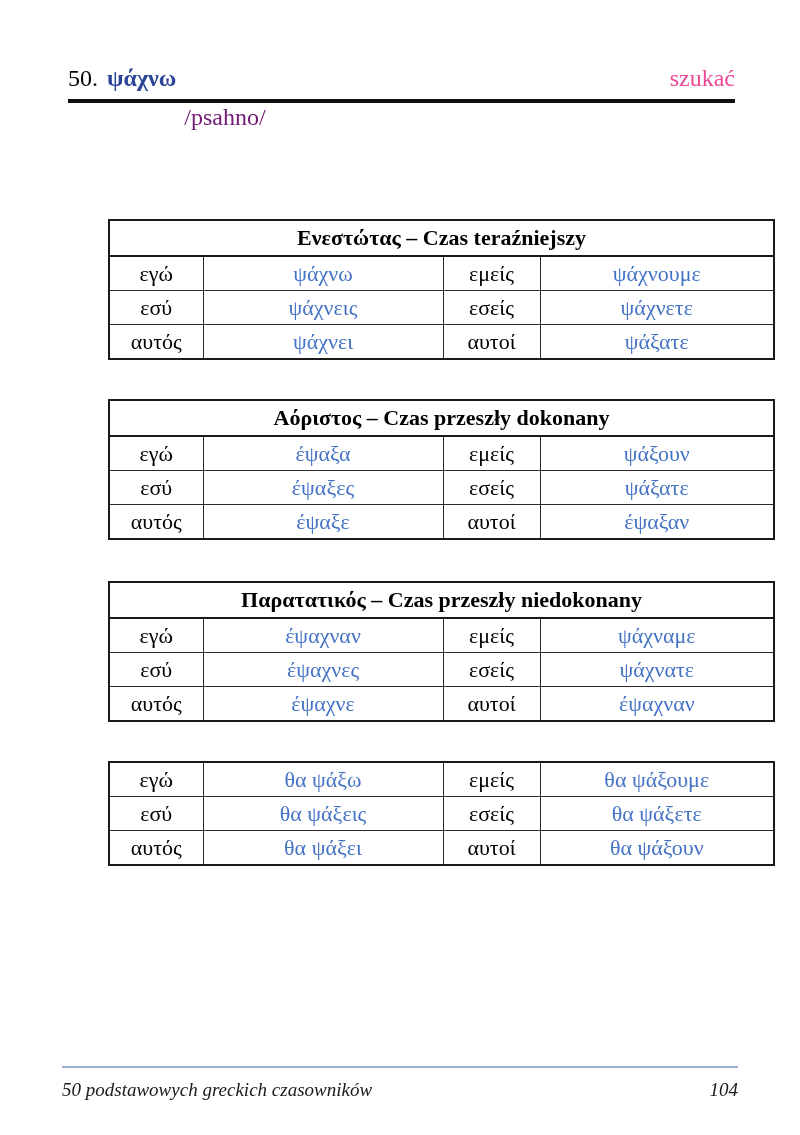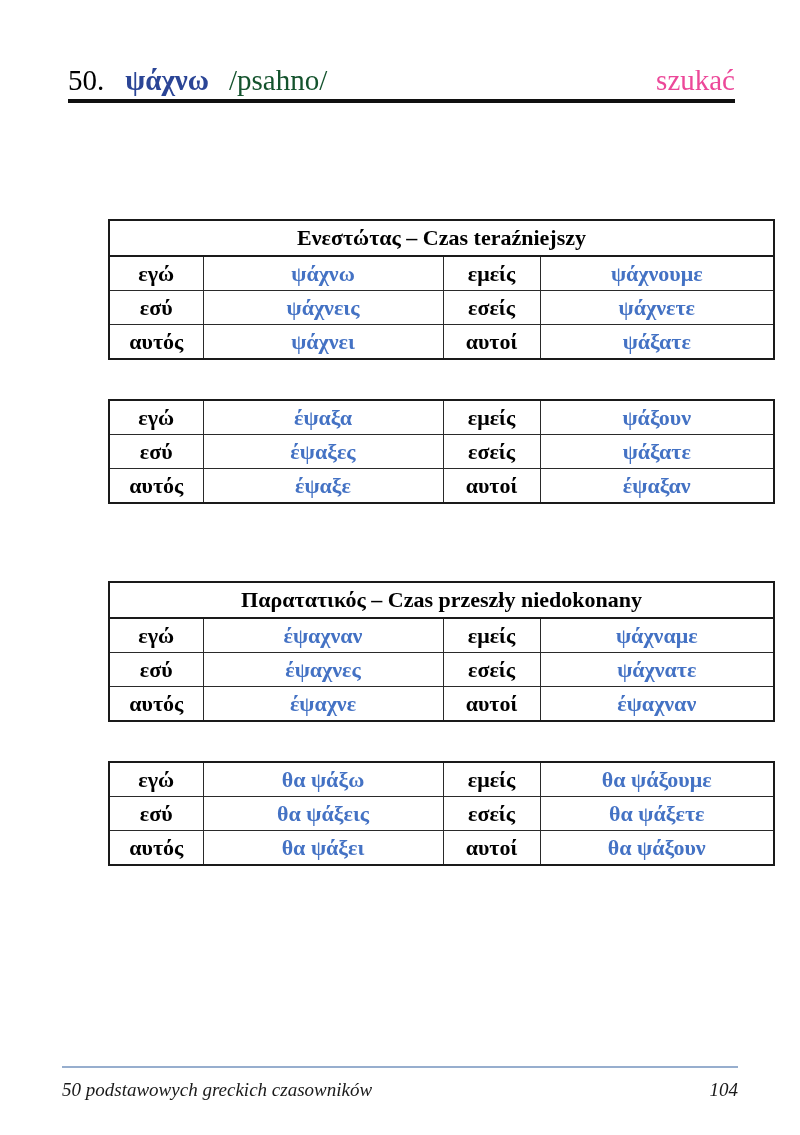--- a/index.html
+++ b/index.html
@@ -18,33 +18,33 @@
     position: absolute;
     left: 68px;
     top: 66px;
     width: 667px;
     height: 37px;
     border-bottom: 4px solid #101010;
     display: flex;
     align-items: flex-start;
     padding-bottom: 5px;
     box-sizing: border-box;
-    font-size: 29px;
+    font-size: 24px;
     line-height: 1;
-    gap: 12px;
   }
   .header .lesson-number { color: #000000; }
   .header .headword {
     color: #2B4596;
     font-weight: bold;
     margin-left: 9px;
   }
   .header .translit {
-    color: #14532d;
+    color: #701a75;
     margin-left: 8px;
+    margin-top: 39px;
   }
   .header .translation {
     margin-left: auto;
     color: #ec4899;
   }
 
   
   .conj-table {
     position: absolute;
     left: 68px;
@@ -67,21 +67,20 @@
     height: 34px;
     font-weight: bold;
     text-align: center;
     padding: 0 4px;
   }
   .conj-table td {
     height: 33px;
     text-align: center;
     padding: 0 12px;
     vertical-align: middle;
-    font-weight: bold;
   }
   .conj-table td.verb { color: #4472C4; }
   .col-pron-sg { width: 94px; }
   .col-verb-sg { width: 240px; }
   .col-pron-pl { width: 97px; }
   .col-verb-pl { width: 234px; }
 
   
   .footer {
     position: absolute;
@@ -142,20 +141,23 @@
     </table>
 
   <table class="conj-table t2">
     <colgroup>
       <col class="col-pron-sg">
         <col class="col-verb-sg">
         <col class="col-pron-pl">
         <col class="col-verb-pl">
     </colgroup>
     <tbody>
+        <tr>
+      <th colspan="4">Αόριστος – Czas przeszły dokonany</th>
+    </tr>
     <tr>
       <td>εγώ</td>
       <td class="verb">έψαξα</td>
       <td>εμείς</td>
       <td class="verb">ψάξουν</td>
     </tr>
     <tr>
       <td>εσύ</td>
       <td class="verb">έψαξες</td>
       <td>εσείς</td>

